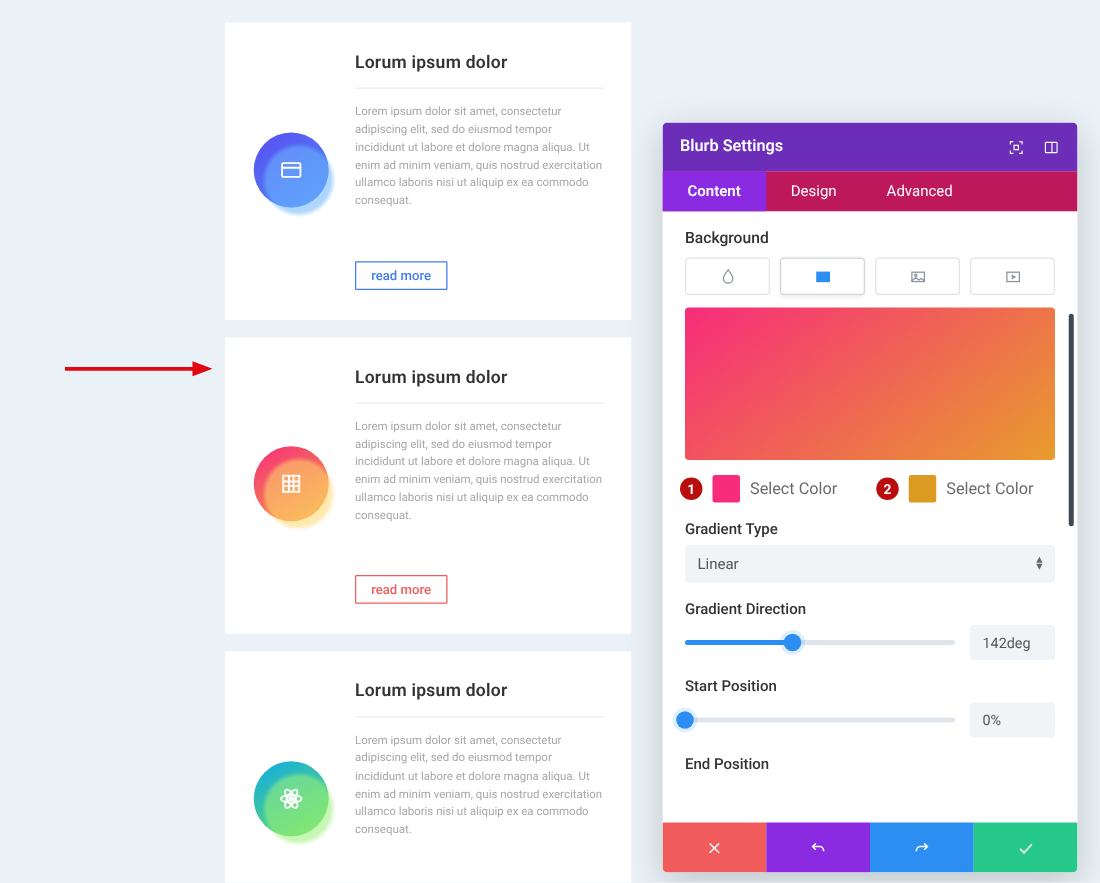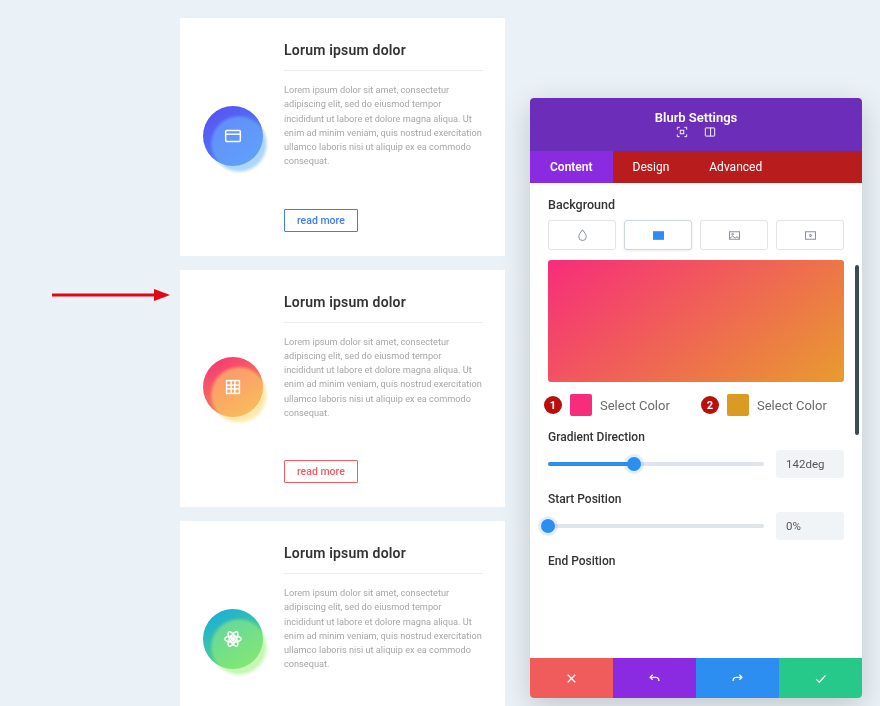--- a/index.html
+++ b/index.html
@@ -111,27 +111,26 @@
   }
   .panel-header {
     background: #6c2eb9;
     color: #fff;
     padding: 12px 14px;
     display: flex;
     align-items: center;
     justify-content: space-between;
     font-size: 13px;
     font-weight: 600;
-    flex-direction: column;
   }
   .panel-header .icons { display:flex; gap:14px; align-items:center; }
   .panel-header svg { width:14px; height:14px; stroke:#fff; fill:none; stroke-width:1.6; }
   .tabs {
     display: flex;
-    background: #b91c1c;
+    background: #be185d;
     color: #fff;
     font-size: 12px;
   }
   .tab { padding: 9px 20px; cursor: pointer; }
   .tab.active { background: #8a2be2; font-weight: 600; }
 
   .panel-body {
     position: relative;
     flex: 1;
     overflow: hidden;
@@ -353,20 +352,27 @@
         <div class="swatch sw1"></div>
         <div class="sel-color">Select Color</div>
       </div>
       <div class="color-half">
         <div class="num-badge">2</div>
         <div class="swatch sw2"></div>
         <div class="sel-color">Select Color</div>
       </div>
     </div>
 
+    <div class="field">
+      <div class="field-label">Gradient Type</div>
+      <div class="select">
+        <span>Linear</span>
+        <span class="caret">▴<br>▾</span>
+      </div>
+    </div>
 
     <div class="field">
       <div class="field-label">Gradient Direction</div>
       <div class="slider-row">
         <div class="track">
           <div class="fill" style="width:40%"></div>
           <div class="thumb" style="left:40%"></div>
         </div>
         <div class="val-box">142deg</div>
       </div>

